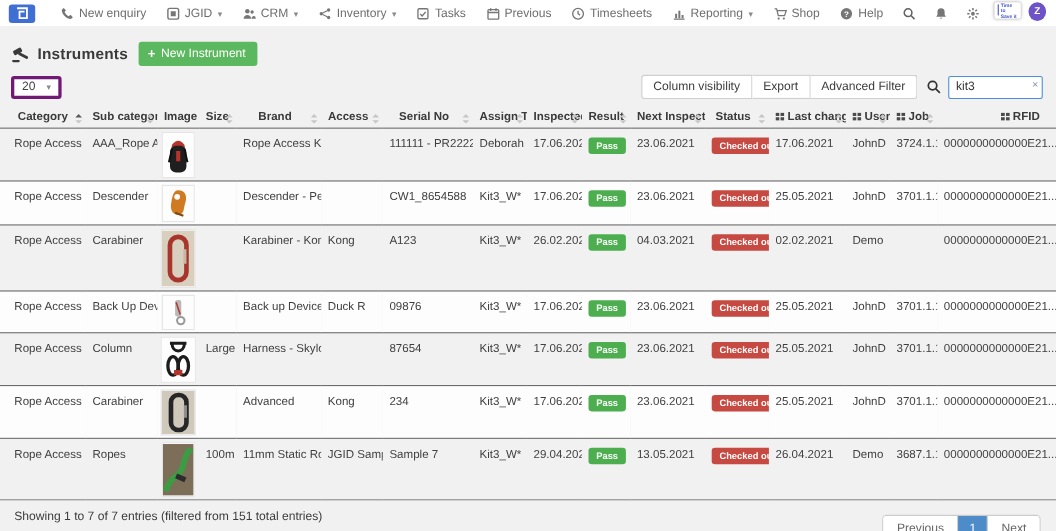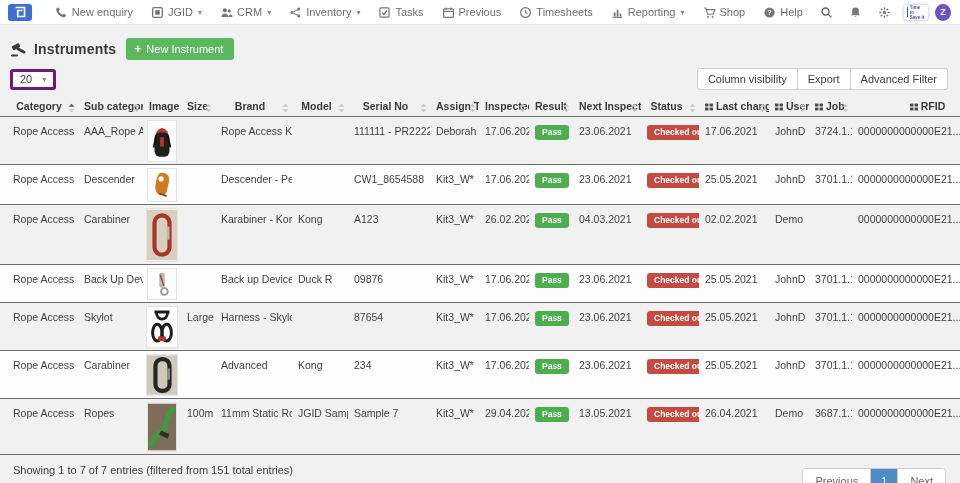--- a/index.html
+++ b/index.html
@@ -8,21 +8,21 @@
 
   
   .topnav { height: 21px; background: #fff; border-bottom: 1px solid #e9e9e9;
     display: flex; align-items: center; padding: 12px 5px; font-size: 11px; color: #6e6e6e; }
   .logo { width: 24px; height: 17px; background: #3f6fd3; border-radius: 3px;
     display: flex; align-items: center; justify-content: center; margin: 0 14px 0 3px; cursor: pointer; }
   .nav-item { display: flex; align-items: center; gap: 4px; padding: 0 9px;
     cursor: pointer; white-space: nowrap; height: 21px; }
   .nav-item svg { flex: 0 0 auto; }
   .caret { font-size: 8px; color: #8a8a8a; margin-left: 1px; }
-  .nav-right { margin-left: auto; display: flex; align-items: center; }
+  .nav-right { margin-left: auto; display: flex; }
   .icon-btn { padding: 0 8px; cursor: pointer; display: flex; align-items: center; height: 21px; }
   .promo { background: #fff; border-radius: 2px; box-shadow: 0 0 3px rgba(0,0,0,.35);
     display: flex; align-items: center; padding: 1px 3px; margin: 0 5px; height: 15px; cursor: pointer; }
   .promo .bar { width: 1px; height: 10px; background: #4353c9; margin-right: 2px; }
   .promo .lines { font-size: 4.5px; line-height: 5px; color: #4353c9; font-weight: bold; }
   .avatar { width: 17px; height: 17px; border-radius: 50%; background: #6d53c7; color: #fff;
     font-size: 9px; font-weight: bold; display: flex; align-items: center; justify-content: center;
     margin: 0 4px 0 2px; cursor: pointer; }
 
   
@@ -228,20 +228,32 @@
   <div class="select-box">
     <span>20</span>
     <span class="caret">▾</span>
   </div>
   <div class="toolbar-right">
     <div class="btn-group">
       <button>Column visibility</button>
       <button>Export</button>
       <button>Advanced Filter</button>
     </div>
+    <div class="search-wrap">
+      <span style="display:flex;">
+        <svg width="14" height="14" viewBox="0 0 16 16">
+          <circle cx="6.6" cy="6.6" r="4.4" fill="none" stroke="#333" stroke-width="1.8"></circle>
+          <path d="M10 10 L14.2 14.2" stroke="#333" stroke-width="1.8"></path>
+        </svg>
+      </span>
+      <span class="search-field">
+        <input type="text" value="kit3" style="">
+        <span class="clear-x">×</span>
+      </span>
+    </div>
   </div>
 </div>
 
 <div class="table-wrap">
   <table>
     <colgroup>
         <col style="width: 78px;">
         <col style="width: 65px;">
         <col style="width: 38px;">
         <col style="width: 34px;">
@@ -270,21 +282,21 @@
             </svg></th>
           <th><span>Image</span></th>
           <th><span>Size</span><svg class="sort" width="9" height="12" viewBox="0 0 10 14">
               <path d="M1.5 5.5L5 2l3.5 3.5z" fill="#c6c6c6"></path>
               <path d="M1.5 8.5L5 12l3.5-3.5z" fill="#c6c6c6"></path>
             </svg></th>
           <th><span>Brand</span><svg class="sort" width="9" height="12" viewBox="0 0 10 14">
               <path d="M1.5 5.5L5 2l3.5 3.5z" fill="#c6c6c6"></path>
               <path d="M1.5 8.5L5 12l3.5-3.5z" fill="#c6c6c6"></path>
             </svg></th>
-          <th><span>Model</span><svg class="sort" width="9" height="12" viewBox="0 0 10 14">
+          <th><span>Access</span><svg class="sort" width="9" height="12" viewBox="0 0 10 14">
               <path d="M1.5 5.5L5 2l3.5 3.5z" fill="#c6c6c6"></path>
               <path d="M1.5 8.5L5 12l3.5-3.5z" fill="#c6c6c6"></path>
             </svg></th>
           <th><span>Serial No</span><svg class="sort" width="9" height="12" viewBox="0 0 10 14">
               <path d="M1.5 5.5L5 2l3.5 3.5z" fill="#c6c6c6"></path>
               <path d="M1.5 8.5L5 12l3.5-3.5z" fill="#c6c6c6"></path>
             </svg></th>
           <th><span>Assign To</span><svg class="sort" width="9" height="12" viewBox="0 0 10 14">
               <path d="M1.5 5.5L5 2l3.5 3.5z" fill="#c6c6c6"></path>
               <path d="M1.5 8.5L5 12l3.5-3.5z" fill="#c6c6c6"></path>
@@ -444,21 +456,21 @@
           <td><span class="badge badge-pass">Pass</span></td>
           <td>23.06.2021</td>
           <td><span class="badge badge-checked">Checked out</span></td>
           <td>25.05.2021</td>
           <td>JohnD</td>
           <td>3701.1.1</td>
           <td>0000000000000E21...</td>
         </tr>
         <tr style="height: 46px;">
           <td>Rope Access ...</td>
-          <td>Skylot</td>
+          <td>Column</td>
           <td class="image-cell">
             <svg class="thumb" width="32" height="42" viewBox="0 0 32 42">
               <rect width="32" height="42" fill="#fdfdfd"></rect>
               <path d="M8 5h16M10 5c0 10 12 10 12 0" stroke="#1c1c1c" stroke-width="3" fill="none"></path>
               <ellipse cx="11" cy="27" rx="5" ry="9" fill="none" stroke="#1c1c1c" stroke-width="3.2"></ellipse>
               <ellipse cx="21" cy="27" rx="5" ry="9" fill="none" stroke="#1c1c1c" stroke-width="3.2"></ellipse>
               <rect x="12" y="31" width="8" height="5" fill="#b5342c"></rect>
             </svg>
           </td>
           <td>Large</td>

